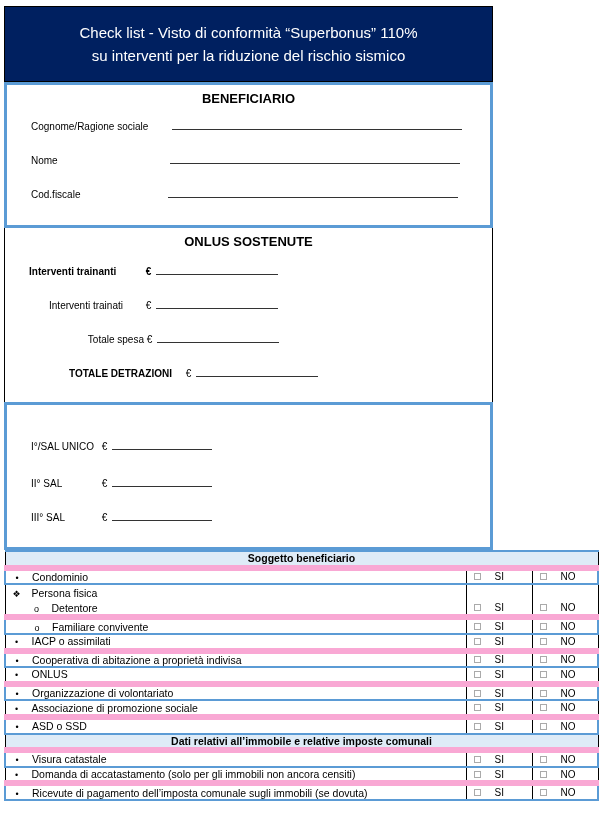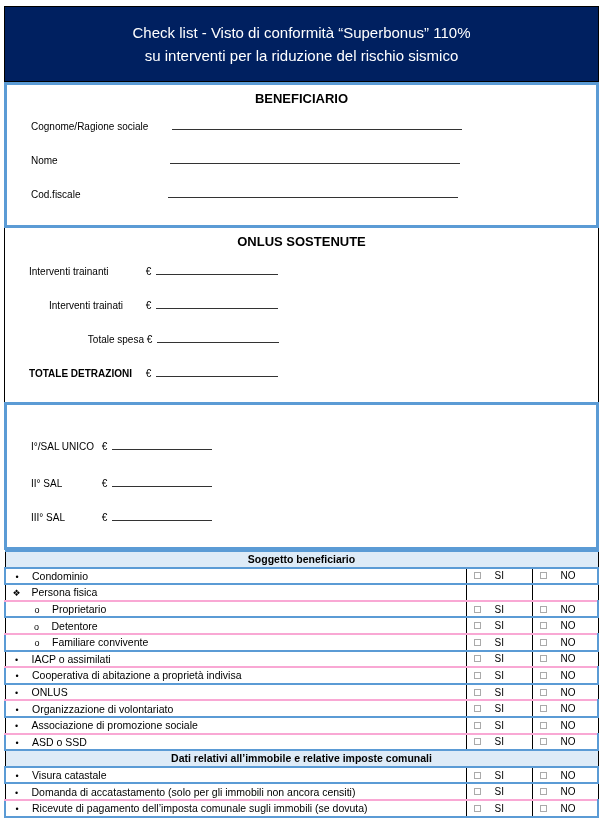--- a/index.html
+++ b/index.html
@@ -1,19 +1,19 @@
 <!DOCTYPE html>
 <html><head>
 <meta charset="utf-8">
 <style>
   * { box-sizing: border-box; margin: 0; padding: 0; }
   html, body { width: 603px; height: 824px; background: #ffffff; overflow: hidden; }
   body { font-family: "Liberation Sans", sans-serif; color: #000; position: relative; }
 
-  .page { position: absolute; left: 4px; top: 6px; width: 595px; }
+  .page { position: absolute; left: 4px; top: 6px; width: 489px; }
 
   
   .header {
     height: 76px; background: #002060; border: 1px solid #000;
     color: #ffffff; text-align: center; font-size: 15px; line-height: 23px;
     padding-top: 14px;
   }
 
   
   .section { position: relative; border-left: 1.5px solid #000; border-right: 1.5px solid #000; }
@@ -35,21 +35,21 @@
 
   
   #sec-credito { height: 148px; }
   #sec-credito .sec-title { position: absolute; top: 5px; width: 100%; }
 
   
   table.check { width: 595px; border-collapse: collapse; font-size: 10.5px; }
   table.check td { height: 16.6px; padding: 0; border-left: 1px solid #000; border-right: 1px solid #000; }
   table.check tr.head td { background: #deebf7; text-align: center; font-weight: bold; font-size: 10.5px;
       border-top: 2px solid #5b9bd5; border-bottom: 2px solid #5b9bd5; border-left: 1.5px solid #000; border-right: 1.5px solid #000; }
-  table.check tr.blue td { border-top: 2px solid #f9a8d4; border-bottom: 2px solid #5b9bd5; }
+  table.check tr.blue td { border-top: 6px solid #f9a8d4; border-bottom: 2px solid #5b9bd5; }
   table.check tr.blue td:first-child { border-left: 2.5px solid #5b9bd5; }
   table.check tr.blue td:last-child { border-right: 2.5px solid #5b9bd5; }
   table.check td.desc { width: 462px; position: relative; }
   table.check td.opt { width: 66px; }
   .bullet { display: inline-block; width: 22px; text-align: center; margin-left: 0px; font-size: 9px; }
   .bullet.sub { margin-left: 20px; width: 22px; }
   .item-text { display: inline-block; padding-left: 4px; }
   .opt-inner { display: flex; align-items: center; }
   .box { display: inline-block; width: 7px; height: 7px; border: 1px solid #aaa; margin-left: 7px; margin-right: 14px; }
   .opt-lbl { font-size: 10px; }
@@ -75,37 +75,37 @@
       <span class="line" style="width:290px;"></span>
     </div>
     <div class="field-row" style="top:70px;">
       <span class="lbl" style="width:136px;">Nome</span>
       <span class="line" style="width:290px;"></span>
     </div>
   </div>
 
   <div class="section" id="sec-spese">
     <div class="sec-title">ONLUS SOSTENUTE</div>
-    <div class="field-row" style="top:38px;">
+    <div class="field-row" style="top:38px;font-weight:bold;">
       <span class="lbl" style="width:114px;">Interventi trainanti</span>
       <span class="euro">€</span>
       <span class="line" style="width:122px; margin-left:2px;"></span>
     </div>
     <div class="field-row" style="top:72px;">
       <span class="lbl" style="width:114px;text-align:center;">Interventi trainati</span>
       <span class="euro">€</span>
       <span class="line" style="width:122px; margin-left:2px;"></span>
     </div>
     <div class="field-row" style="top:106px;">
       <span class="lbl" style="width:115px;text-align:right;">Totale spesa</span>
       <span class="euro">€</span>
       <span class="line" style="width:122px; margin-left:2px;"></span>
     </div>
     <div class="field-row" style="top:140px; font-weight:bold;">
-      <span class="lbl" style="width:114px;">TOTALE DETRAZIONI</span>
+      <span class="lbl" style="width:114px;margin-left:40px;">TOTALE DETRAZIONI</span>
       <span class="euro" style="font-weight:normal;">€</span>
       <span class="line" style="width:122px; margin-left:2px;"></span>
     </div>
   </div>
 
   <div class="section frame-blue" id="sec-credito">
     <div class="field-row" style="top:36px;">
       <span class="lbl" style="width:68px;">I°/SAL UNICO</span>
       <span class="euro">€</span>
       <span class="line" style="width:100px; margin-left:2px;"></span>
@@ -140,35 +140,20 @@
               <span class="box"></span>
               <span class="opt-lbl">NO</span>
             </span>
           </td>
         </tr>
         <tr>
           <td class="desc"><span class="bullet">❖</span><span class="item-text">Persona fisica</span></td>
           <td class="opt"></td>
           <td class="opt"></td>
         </tr>
-        <tr class="blue">
-          <td class="desc"><span class="bullet sub">o</span><span class="item-text">Proprietario</span></td>
-          <td class="opt">
-            <span class="opt-inner">
-              <span class="box"></span>
-              <span class="opt-lbl">SI</span>
-            </span>
-          </td>
-          <td class="opt">
-            <span class="opt-inner">
-              <span class="box"></span>
-              <span class="opt-lbl">NO</span>
-            </span>
-          </td>
-        </tr>
         <tr>
           <td class="desc"><span class="bullet sub">o</span><span class="item-text">Detentore</span></td>
           <td class="opt">
             <span class="opt-inner">
               <span class="box"></span>
               <span class="opt-lbl">SI</span>
             </span>
           </td>
           <td class="opt">
             <span class="opt-inner">

